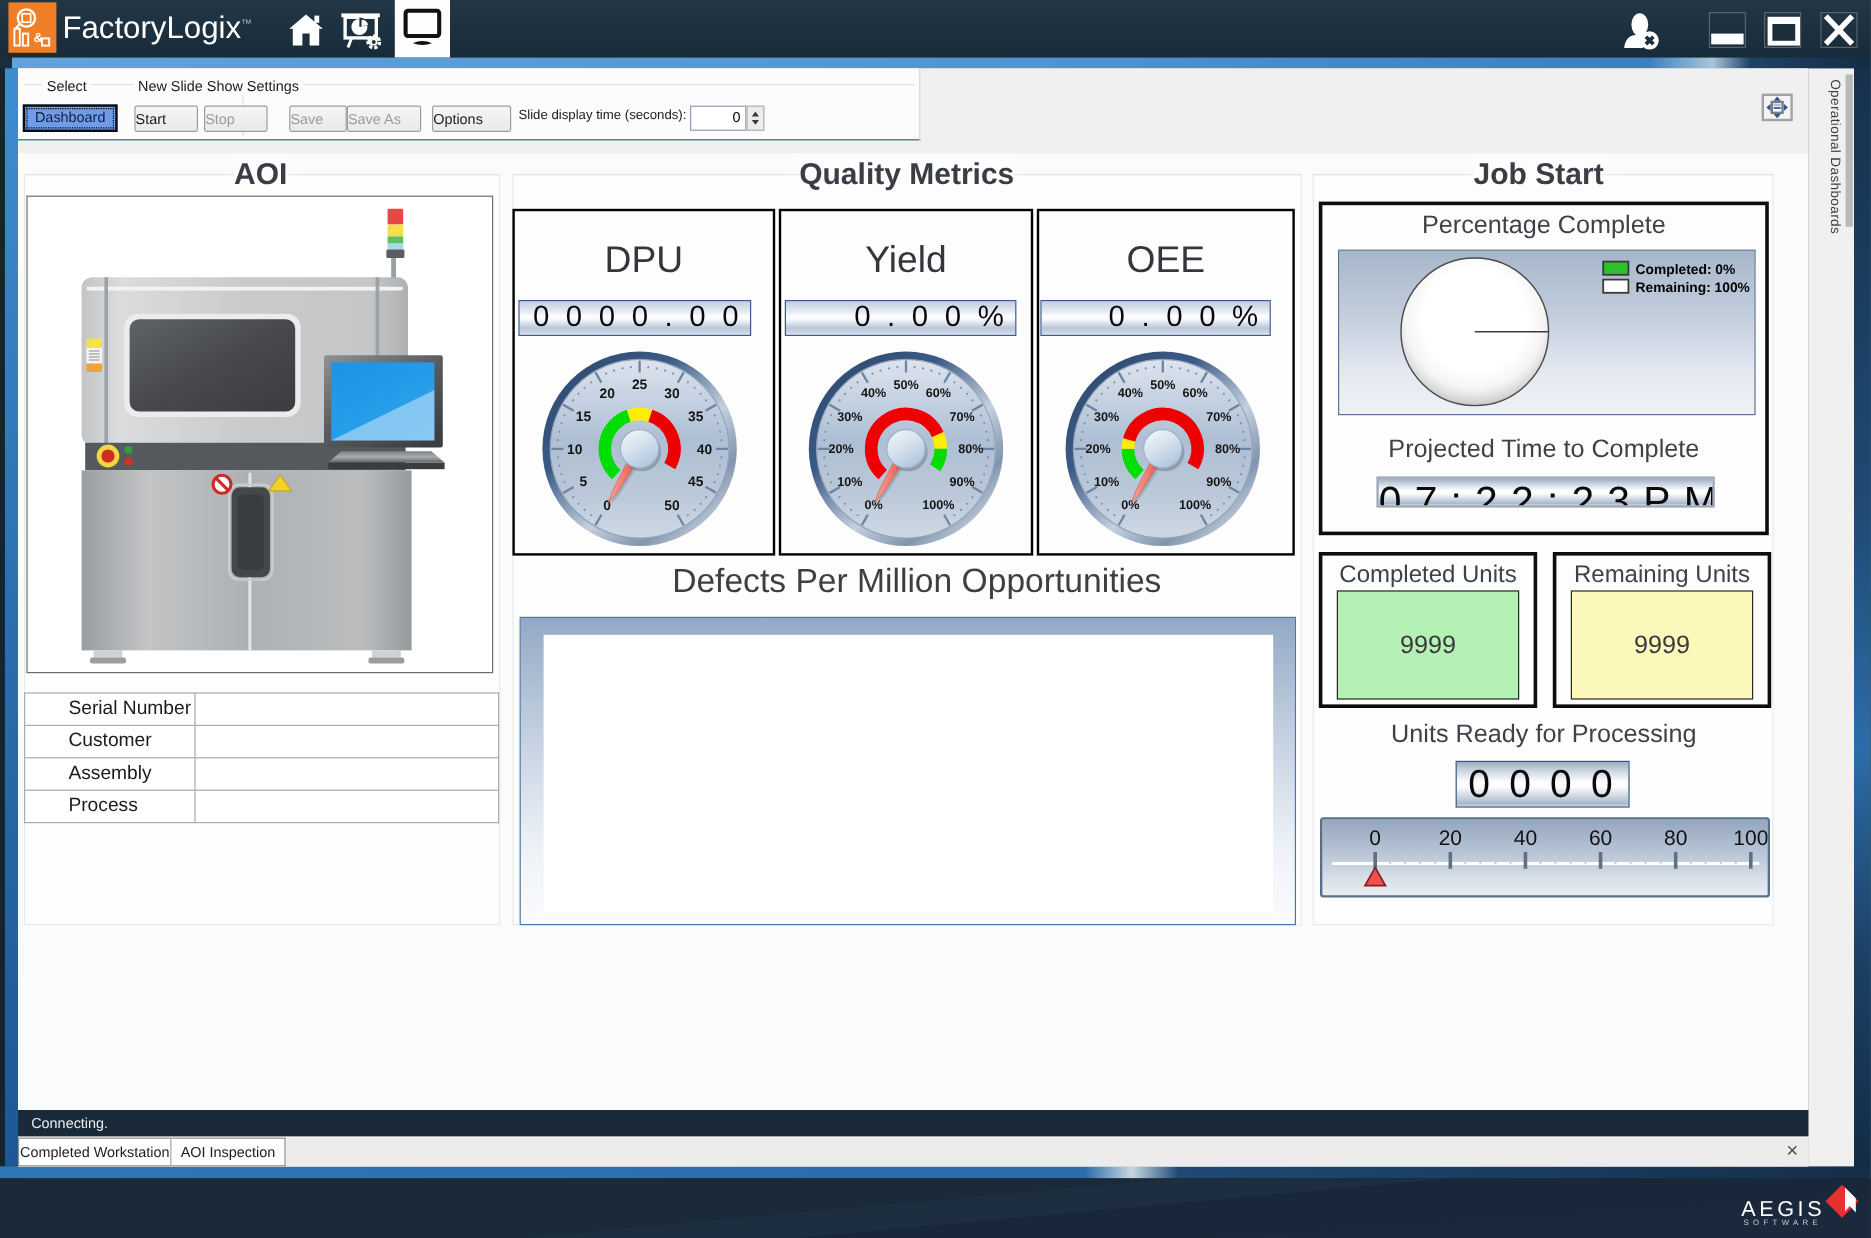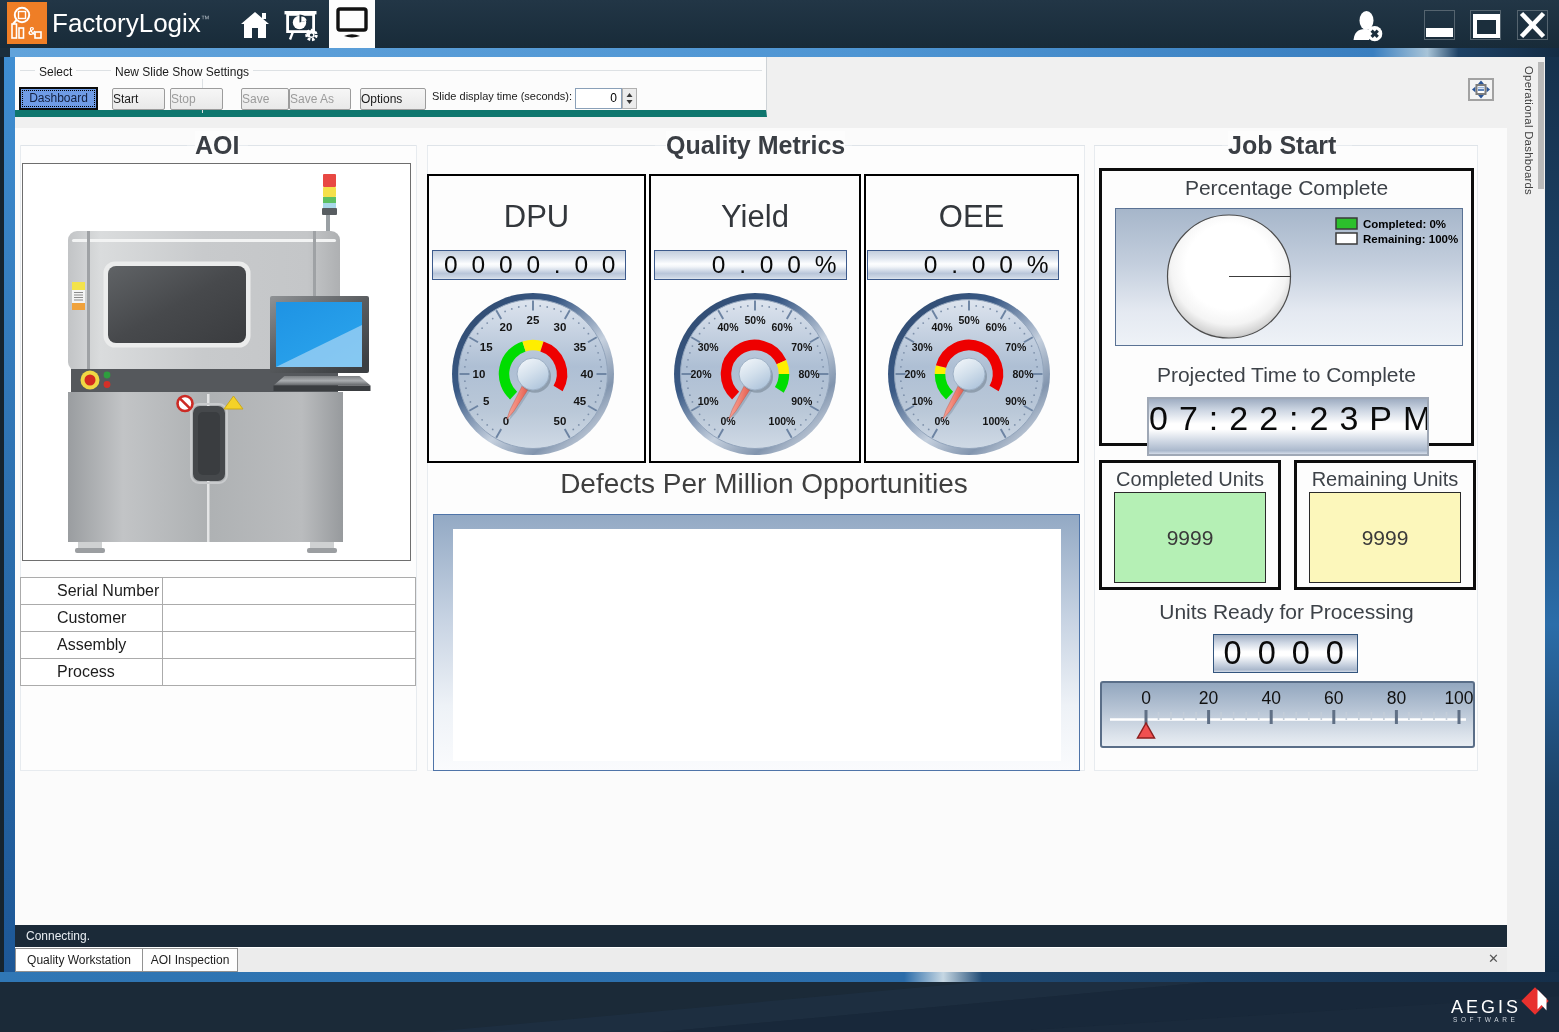--- a/index.html
+++ b/index.html
@@ -25,21 +25,21 @@
   background:linear-gradient(#3f8ed2,#2a6cab 55%,#1d5796 100%); border-left:4px solid #16242f; }
 #rightstrip { position:absolute; left:1545px; top:57px; width:14px; height:915px;
   background:linear-gradient(#16314c,#1f4a74 40%,#2b6da9 62%,#1c4268 80%,#122c46 100%); }
 #botstrip { position:absolute; left:0; top:972px; width:1559px; height:10px;
   background:linear-gradient(90deg,#3077b5 0%,#2b6ca9 58%,#c6d7e3 60.5%,#1f4a74 63%,#152f4a 100%); }
 #footer { position:absolute; left:0; top:982px; width:1559px; height:50px; background:#1b2a38; overflow:hidden; }
 
 
 #mainpanel { position:absolute; left:15px; top:57px; width:1492px; height:915px; background:#fbfbfb; }
 #toolstrip { position:absolute; left:0; top:0; width:1492px; height:71px; background:#f0f0f0; }
-#toolpanel { position:absolute; left:0px; top:0px; width:752px; height:60px; background:#fcfcfc; border-right:1px solid #cdd2d6; border-bottom:7px solid #0f766e; }
+#toolpanel { position:absolute; left:0px; top:0px; width:752px; height:60px; background:#fcfcfc; border-right:1px solid #cdd2d6; border-bottom:1px solid #0f766e; }
 .grouplabel { position:absolute; top:8px; font-size:12px; color:#1a1a1a; background:#fcfcfc; padding:0 4px; z-index:2; }
 .groupline { position:absolute; top:13px; height:1px; background:#dde1e4; }
 .tbtn { position:absolute; top:31px; height:22px; border:1px solid #9c9c9c; background:linear-gradient(#f6f6f6,#e9e9e9); border-radius:2px; font-size:12px; color:#1a1a1a; line-height:20px; }
 .tbtn.dis { color:#9b9b9b; }
 #dashbtn { position:absolute; left:4px; top:30px; width:79px; height:23px; background:#6f9ce6; border:2px solid #0c0c0c; color:#13203f; font-size:12px; text-align:center; line-height:18px; }
 #dashbtn i { position:absolute; left:1px; top:1px; right:1px; bottom:1px; border:1px dotted #000; font-style:normal; }
 #spinbox { position:absolute; left:560px; top:31px; width:47px; height:21px; border:1px solid #8aa0b8; background:#fff; font-size:12px; text-align:right; line-height:19px; padding-right:4px; }
 #spinner { position:absolute; left:607px; top:31px; width:15px; height:21px; border:1px solid #b0b0b0; background:#ececec; }
 
 
@@ -670,21 +670,21 @@
         </defs>
         <circle cx="113" cy="67.5" r="61.5" fill="url(#sphere)" stroke="#4d4d4d" stroke-width="1.2"></circle>
         <line x1="113" y1="67.5" x2="174.5" y2="67.5" stroke="#3c3c3c" stroke-width="1.2"></line>
         <rect x="220" y="9" width="21" height="11" fill="#2cc02c" stroke="#3a3a3a" stroke-width="1.5"></rect>
         <rect x="220" y="24" width="21" height="11" fill="#ffffff" stroke="#3a3a3a" stroke-width="1.5"></rect>
         <text x="247" y="19" font-size="11.5" font-weight="bold" fill="#000" font-family="Liberation Sans">Completed: 0%</text>
         <text x="247" y="34" font-size="11.5" font-weight="bold" fill="#000" font-family="Liberation Sans">Remaining: 100%</text>
       </svg>
     </div>
     <div class="jlabel" style="left:1084px;top:235px;width:375px">Projected Time to Complete</div>
-    <div class="metal" style="left:1132px;top:269px;width:282px;height:59px;font-size:34px;line-height:39px;letter-spacing:11px;border:2px solid #9fa8b6;overflow:hidden">07:22:23PM</div>
+    <div class="metal" style="left:1132px;top:269px;width:282px;height:26px;font-size:34px;line-height:39px;letter-spacing:11px;border:2px solid #9fa8b6;overflow:hidden">07:22:23PM</div>
 
     <div class="jbox" style="left:1084px;top:332px;width:182px;height:130px"></div>
     <div class="jlabel" style="left:1084px;top:340px;width:182px;font-size:20px">Completed Units</div>
     <div style="position:absolute;left:1099px;top:364px;width:152px;height:91px;background:#b5f0b5;border:1.5px solid #2a2a2a;text-align:center;line-height:89px;font-size:21px;color:#3a3a3a">9999</div>
     <div class="jbox" style="left:1279px;top:332px;width:182px;height:130px"></div>
     <div class="jlabel" style="left:1279px;top:340px;width:182px;font-size:20px">Remaining Units</div>
     <div style="position:absolute;left:1294px;top:364px;width:152px;height:91px;background:#fcf7bb;border:1.5px solid #2a2a2a;text-align:center;line-height:89px;font-size:21px;color:#3a3a3a">9999</div>
 
     <div class="jlabel" style="left:1084px;top:472px;width:375px">Units Ready for Processing</div>
     <div class="metal" style="left:1198px;top:506px;width:145px;height:39px;font-size:32.5px;line-height:36px;letter-spacing:3.5px;border:1.5px solid #33557e">0 0 0 0</div>
@@ -724,21 +724,21 @@
           <text x="294.4" y="21" font-size="17.5" fill="#111" text-anchor="middle" font-family="Liberation Sans, sans-serif">80</text>
           <line x1="357.0" y1="27" x2="357.0" y2="41" stroke="#5f6f85" stroke-width="3"></line>
           <text x="357.0" y="21" font-size="17.5" fill="#111" text-anchor="middle" font-family="Liberation Sans, sans-serif">100</text>
           <polygon points="44,40 35.5,55 52.5,55" fill="#f05050" stroke="#8d1f1f" stroke-width="1.5"></polygon>
       </svg>
     </div>
   </div>
 
   <div id="connectbar">Connecting.</div>
   <div id="tabbar">
-    <div class="tab" style="left:0px;width:128px">Quality Workstation</div>
+    <div class="tab" style="left:0px;width:128px">Completed Workstation</div>
     <div class="tab" style="left:128px;width:95px;border-left:none;background:#fdfdfd">AOI Inspection</div>
     <div style="position:absolute;right:8px;top:3px;font-size:13px;color:#555">✕</div>
   </div>
 </div>
 
 <div id="sidebar"></div>
 <div id="vtext">Operational Dashboards</div>
 <div id="vscroll"></div>
 
 <div id="footer">

